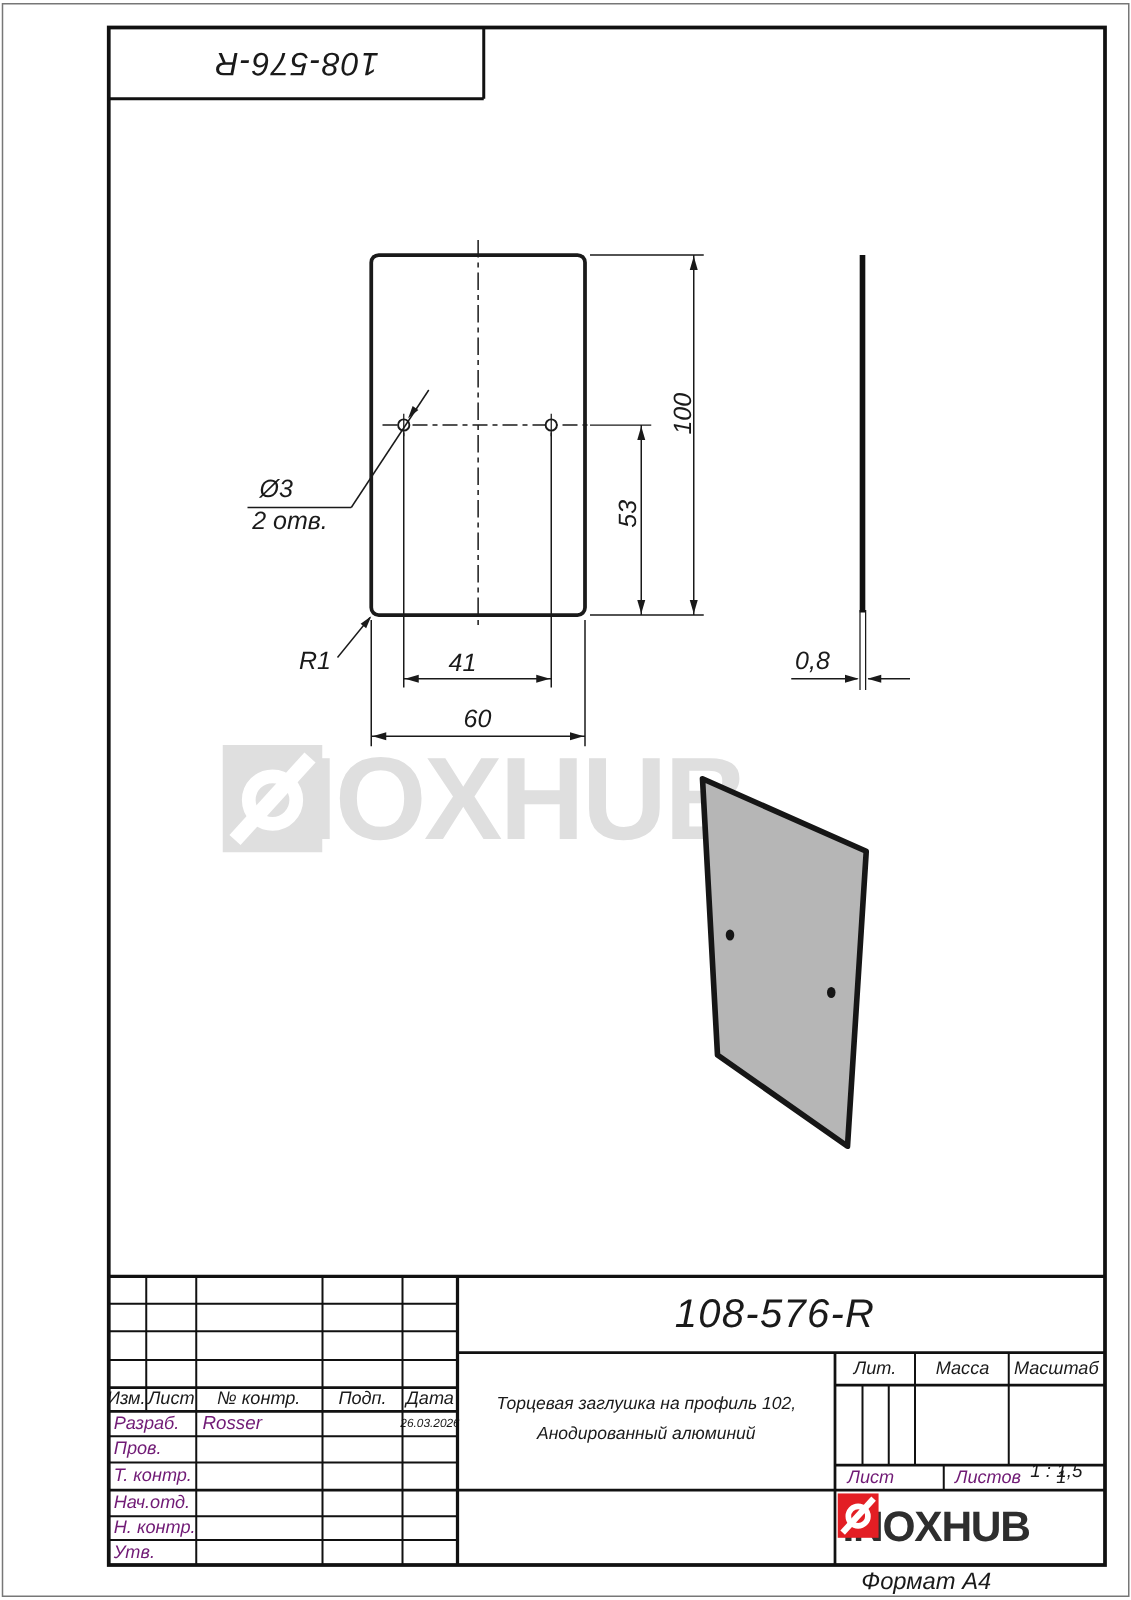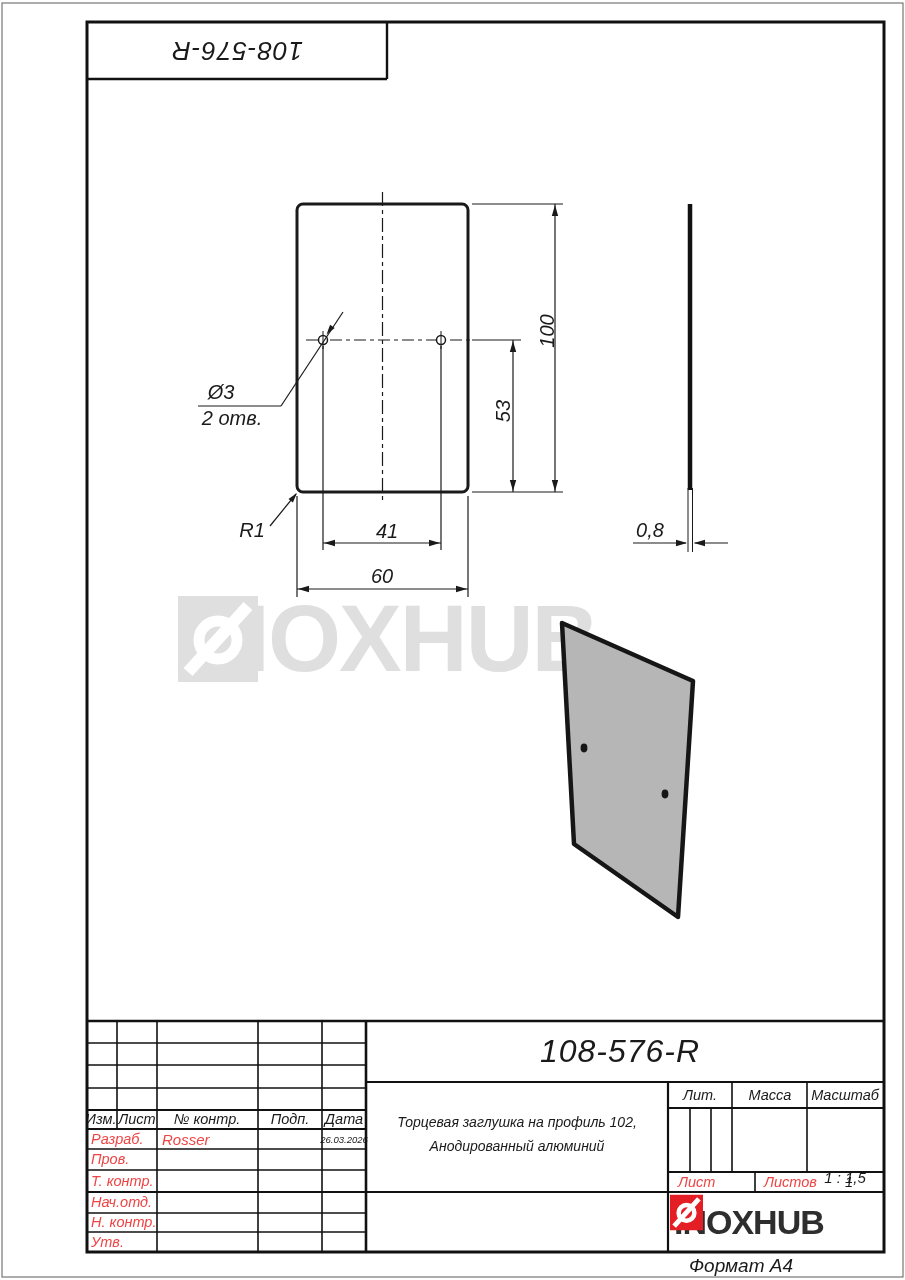--- a/index.html
+++ b/index.html
@@ -1,20 +1,20 @@
 <!DOCTYPE html>
 <html><head>
 <meta charset="utf-8">
 <style>
   html,body{margin:0;padding:0;background:#ffffff;}
   .page{position:relative;width:905px;height:1280px;background:#fff;overflow:hidden;
         font-family:"Liberation Sans",sans-serif;color:#1a1a1a;}
   svg{position:absolute;left:0;top:0;}
   .t{position:absolute;transform:translate(-50%,-50%);font-style:italic;color:#1a1a1a;white-space:nowrap;}
-  .tl{position:absolute;transform:translateY(-50%);font-style:italic;color:#ef4444;white-space:nowrap;}
+  .tl{position:absolute;transform:translateY(-50%);font-style:italic;color:#701a75;white-space:nowrap;}
   .rot90{transform:translate(-50%,-50%) rotate(-90deg);}
   .dim{font-size:20px;}
   .small-cap{font-size:14.5px;}
   .code-box{position:absolute;left:87px;top:22px;width:300px;height:57px;display:flex;
             align-items:center;justify-content:center;transform:rotate(180deg);
             font-style:italic;font-size:26px;letter-spacing:1px;}
   .watermark{position:absolute;left:178px;top:596px;display:flex;align-items:center;gap:16px;z-index:1;}
   .watermark .wm-text{font-weight:bold;font-size:94px;line-height:86px;letter-spacing:-2px;color:#dfdfdf;}
   .designation{font-size:32px;letter-spacing:1px;}
   .desc{font-size:14px;}
@@ -143,21 +143,21 @@
         <line x1="807" y1="1082" x2="807" y2="1172"></line>
         <line x1="755" y1="1172" x2="755" y2="1192"></line>
       </g>
     </g>
   </svg>
 
   <div class="code-box">108-576-R</div>
 
   <div class="t dim rot90" style="left:547px;top:331px;">100</div>
   <div class="t dim rot90" style="left:503px;top:411px;">53</div>
-  <div class="t dim" style="left:387px;top:531px;">41</div>
+  <div class="t dim" style="left:370px;top:531px;">41</div>
   <div class="t dim" style="left:382px;top:576px;">60</div>
   <div class="t dim" style="left:650px;top:530px;">0,8</div>
   <div class="t dim" style="left:221px;top:392px;">Ø3</div>
   <div class="t dim" style="left:232px;top:418px;">2 отв.</div>
   <div class="t dim" style="left:252px;top:530px;">R1</div>
 
   <div class="t designation" style="left:620px;top:1051px;">108-576-R</div>
   <div class="t desc" style="left:517px;top:1122px;">Торцевая заглушка на профиль 102,</div>
   <div class="t desc" style="left:517px;top:1146px;">Анодированный алюминий</div>
 

